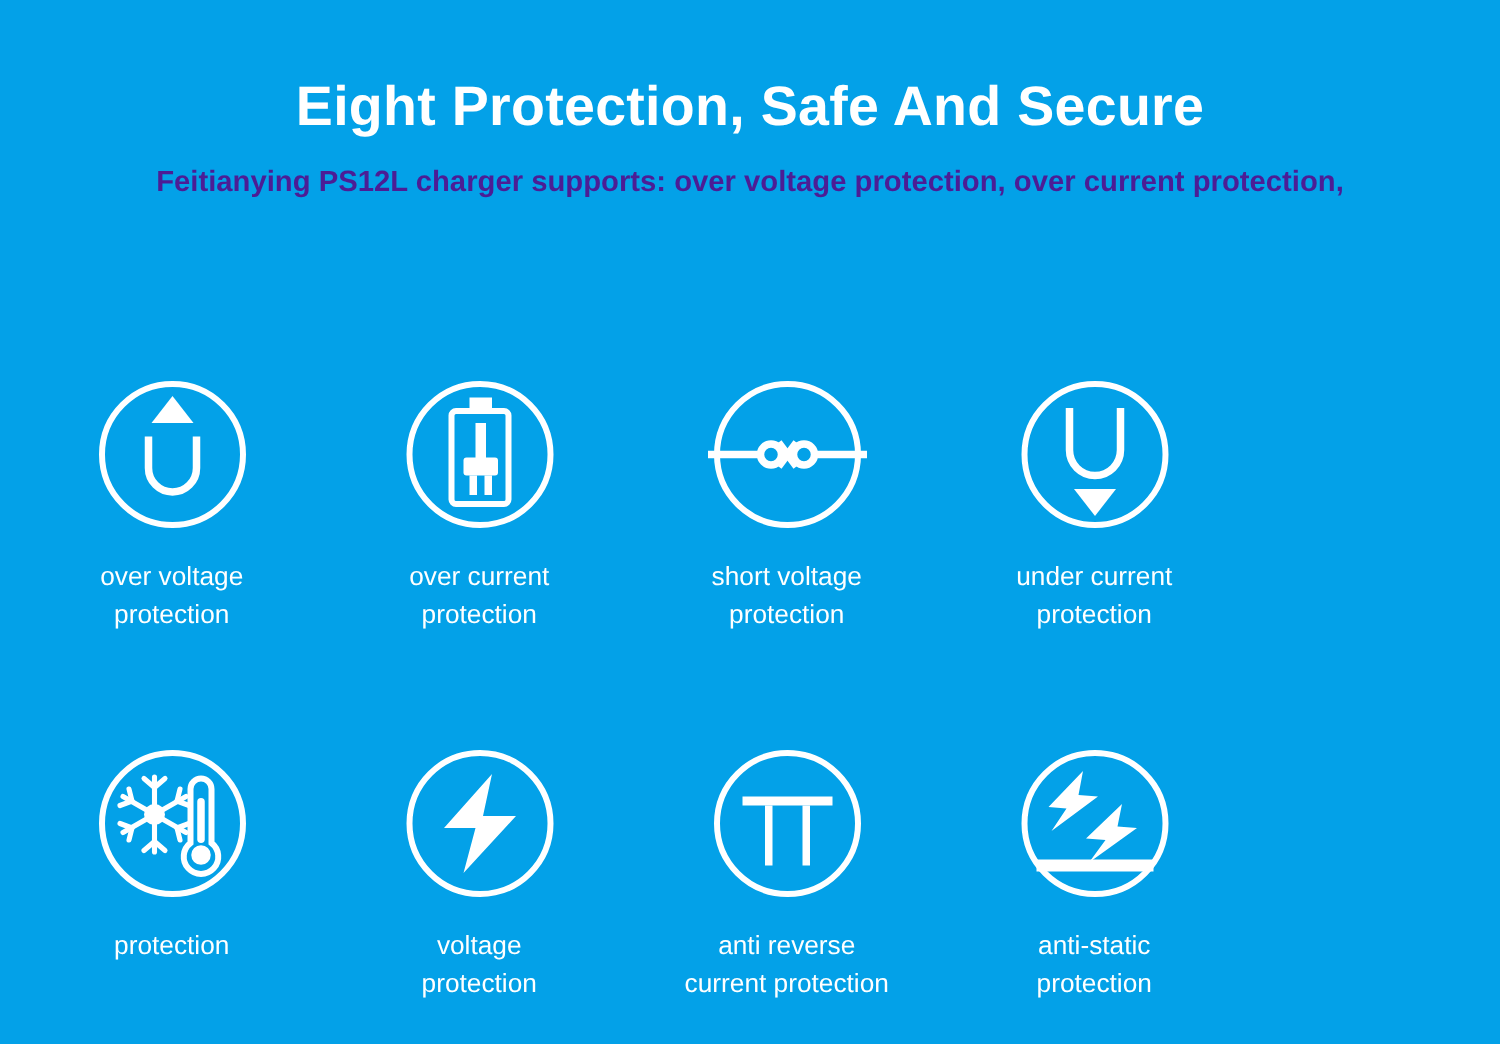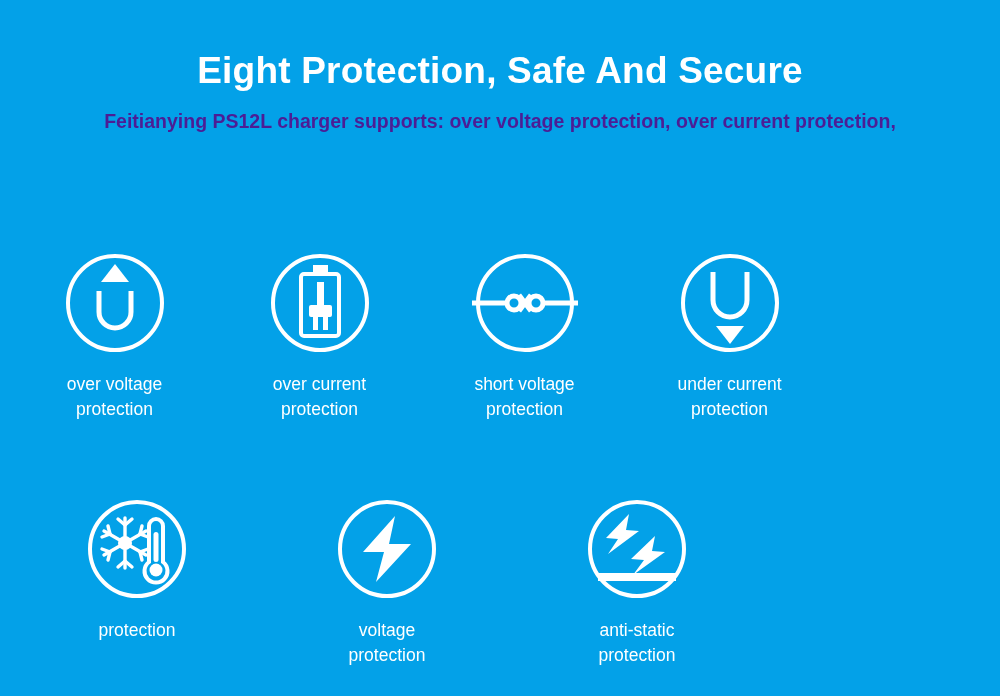--- a/index.html
+++ b/index.html
@@ -210,20 +210,34 @@
             <circle cx="55" cy="55" r="47" fill="none" stroke="#ffffff" stroke-width="4"></circle>
             <path d="M63 22 L31 58 L52 58 L44 88 L79 50 L57 50 Z" fill="#ffffff"></path>
           </svg>
         </div>
         <div class="caption">
           <span class="cline">voltage</span>
           <span class="cline">protection</span>
         </div>
       </div>
 
+      <div class="cell">
+        <div class="icon-wrap">
+          <svg viewBox="0 0 110 110" xmlns="http://www.w3.org/2000/svg">
+            <circle cx="55" cy="55" r="47" fill="none" stroke="#ffffff" stroke-width="4"></circle>
+            <rect x="25" y="37" width="60" height="6" fill="#ffffff"></rect>
+            <rect x="40" y="43" width="5" height="40" fill="#ffffff"></rect>
+            <rect x="65" y="43" width="5" height="40" fill="#ffffff"></rect>
+          </svg>
+        </div>
+        <div class="caption">
+          <span class="cline">anti reverse</span>
+          <span class="cline">current protection</span>
+        </div>
+      </div>
 
       <div class="cell">
         <div class="icon-wrap">
           <svg viewBox="0 0 110 110" xmlns="http://www.w3.org/2000/svg">
             <circle cx="55" cy="55" r="47" fill="none" stroke="#ffffff" stroke-width="4"></circle>
             <path d="M47 20 L24 44 L36 45 L26 60 L57 37 L44 36 Z" fill="#ffffff"></path>
             <path d="M73 42 L49 65 L62 66 L51 81 L83 58 L70 57 Z" fill="#ffffff"></path>
             <rect x="16" y="79" width="78" height="8" fill="#ffffff"></rect>
           </svg>
         </div>

